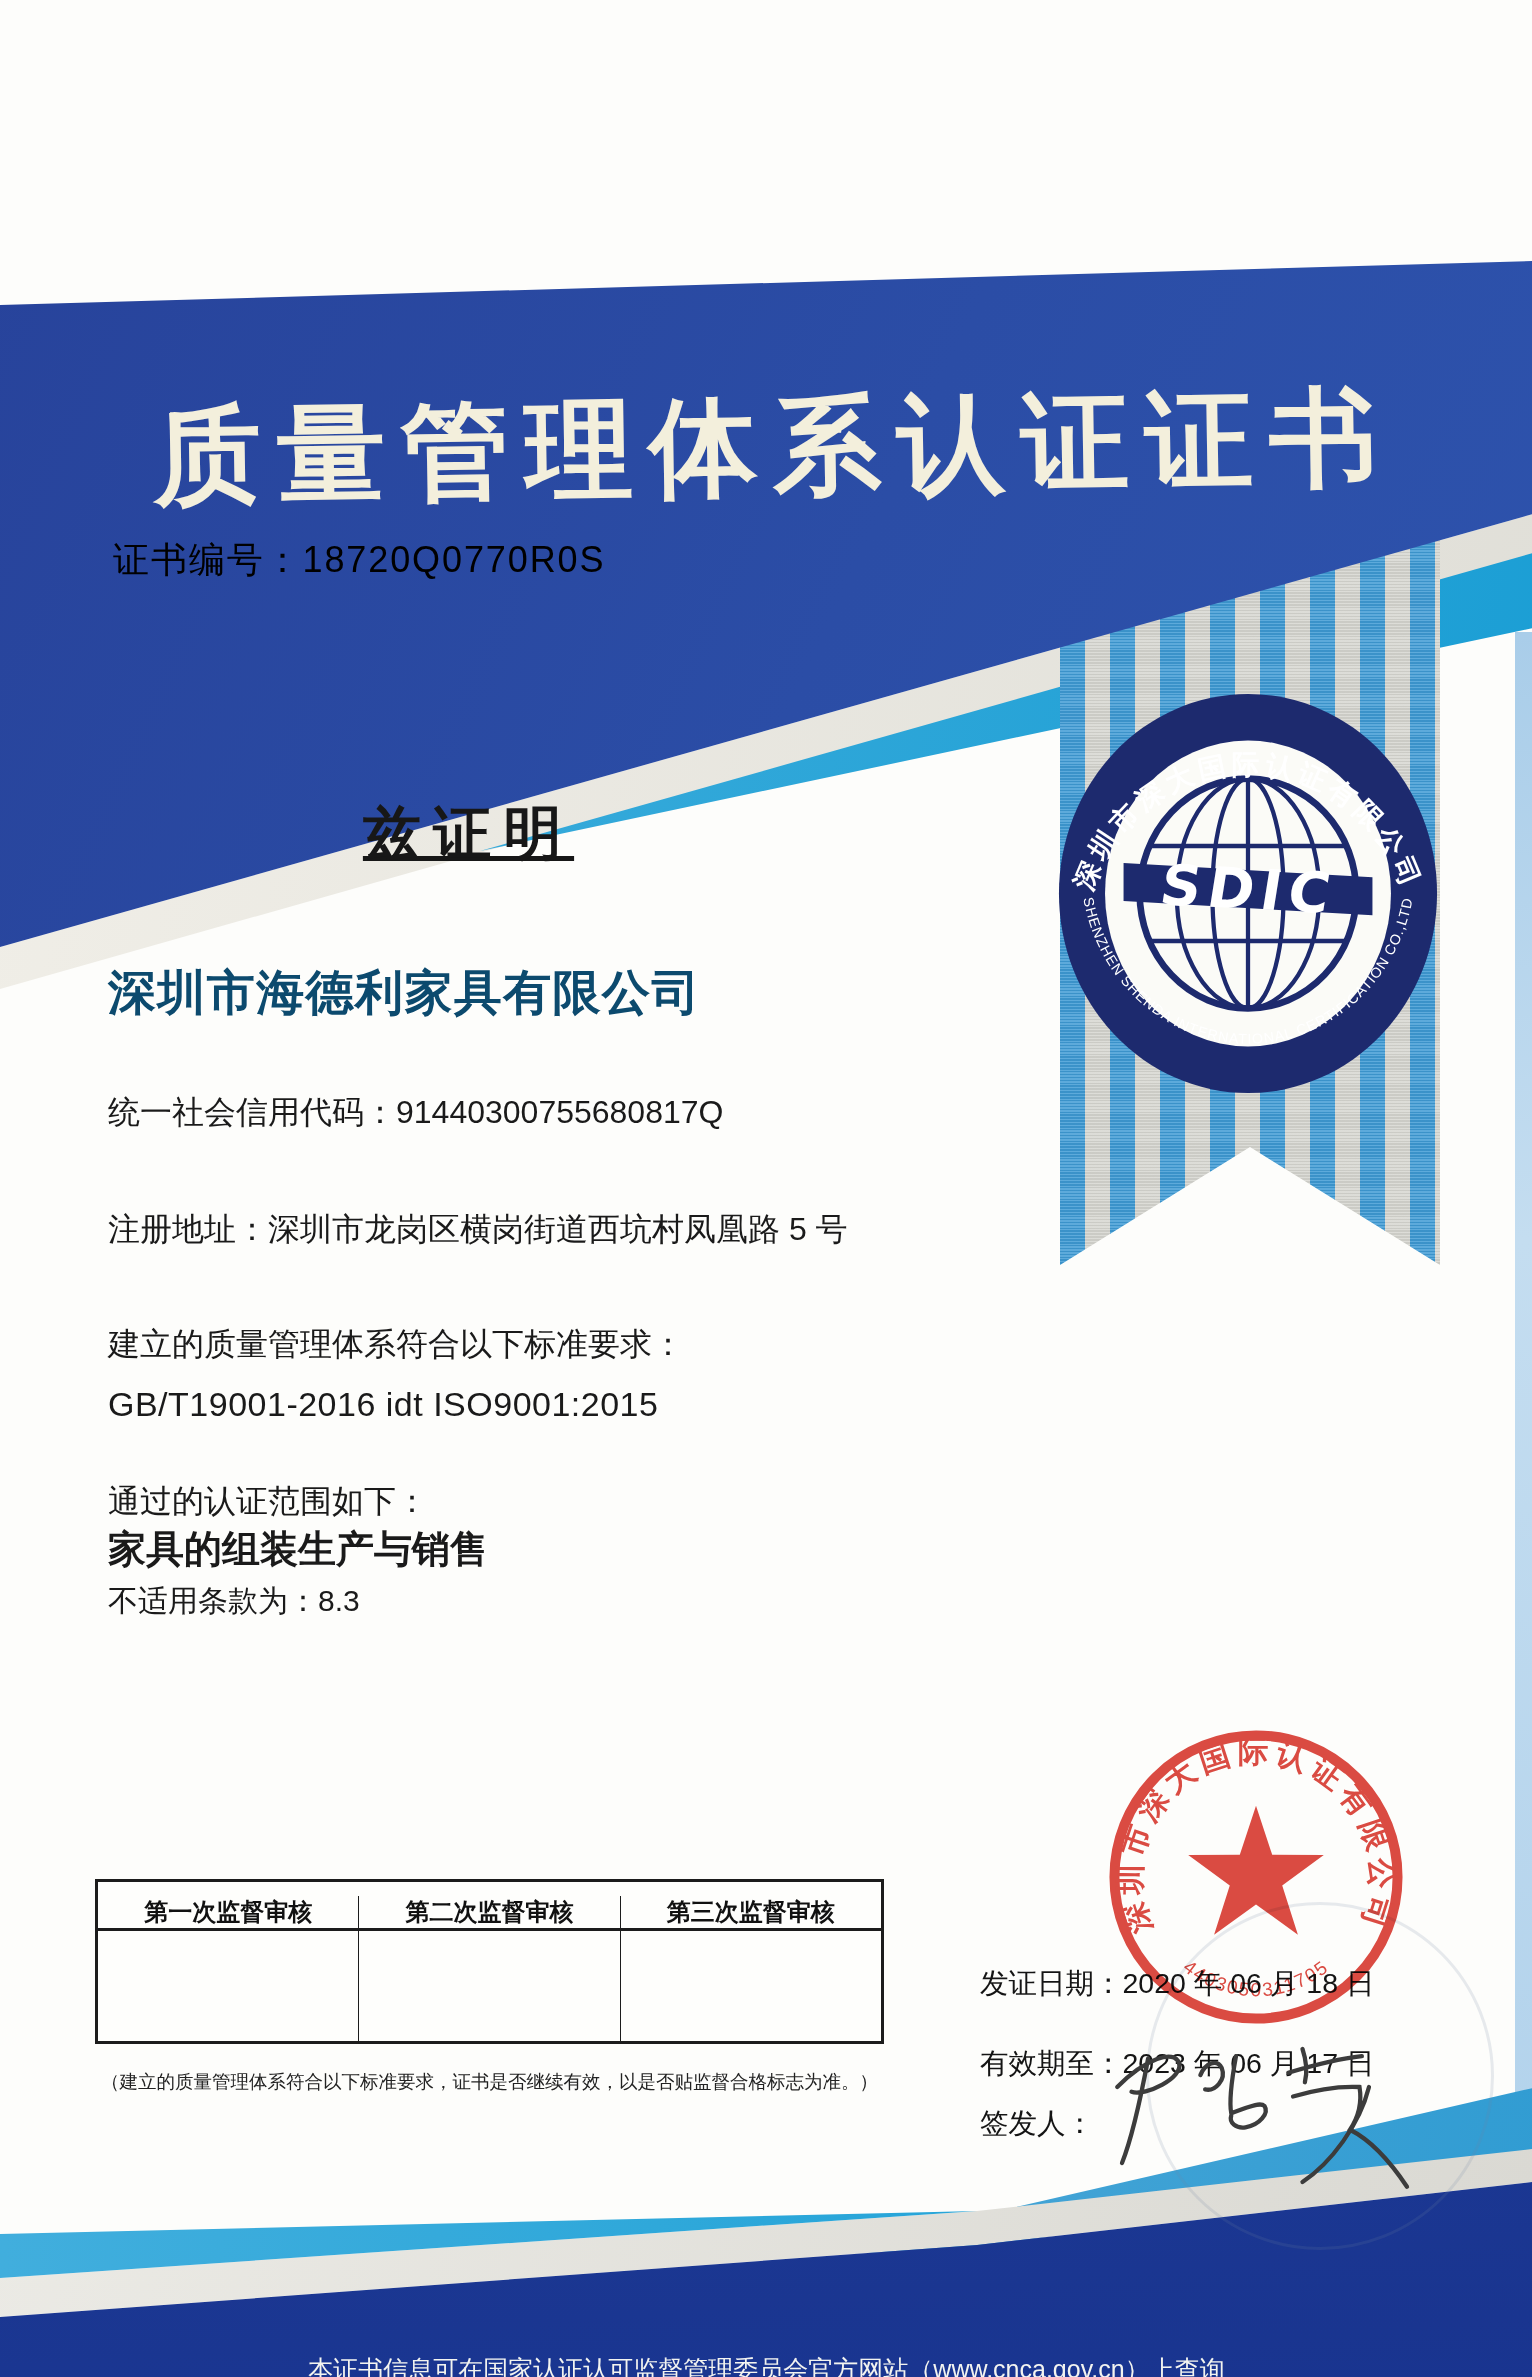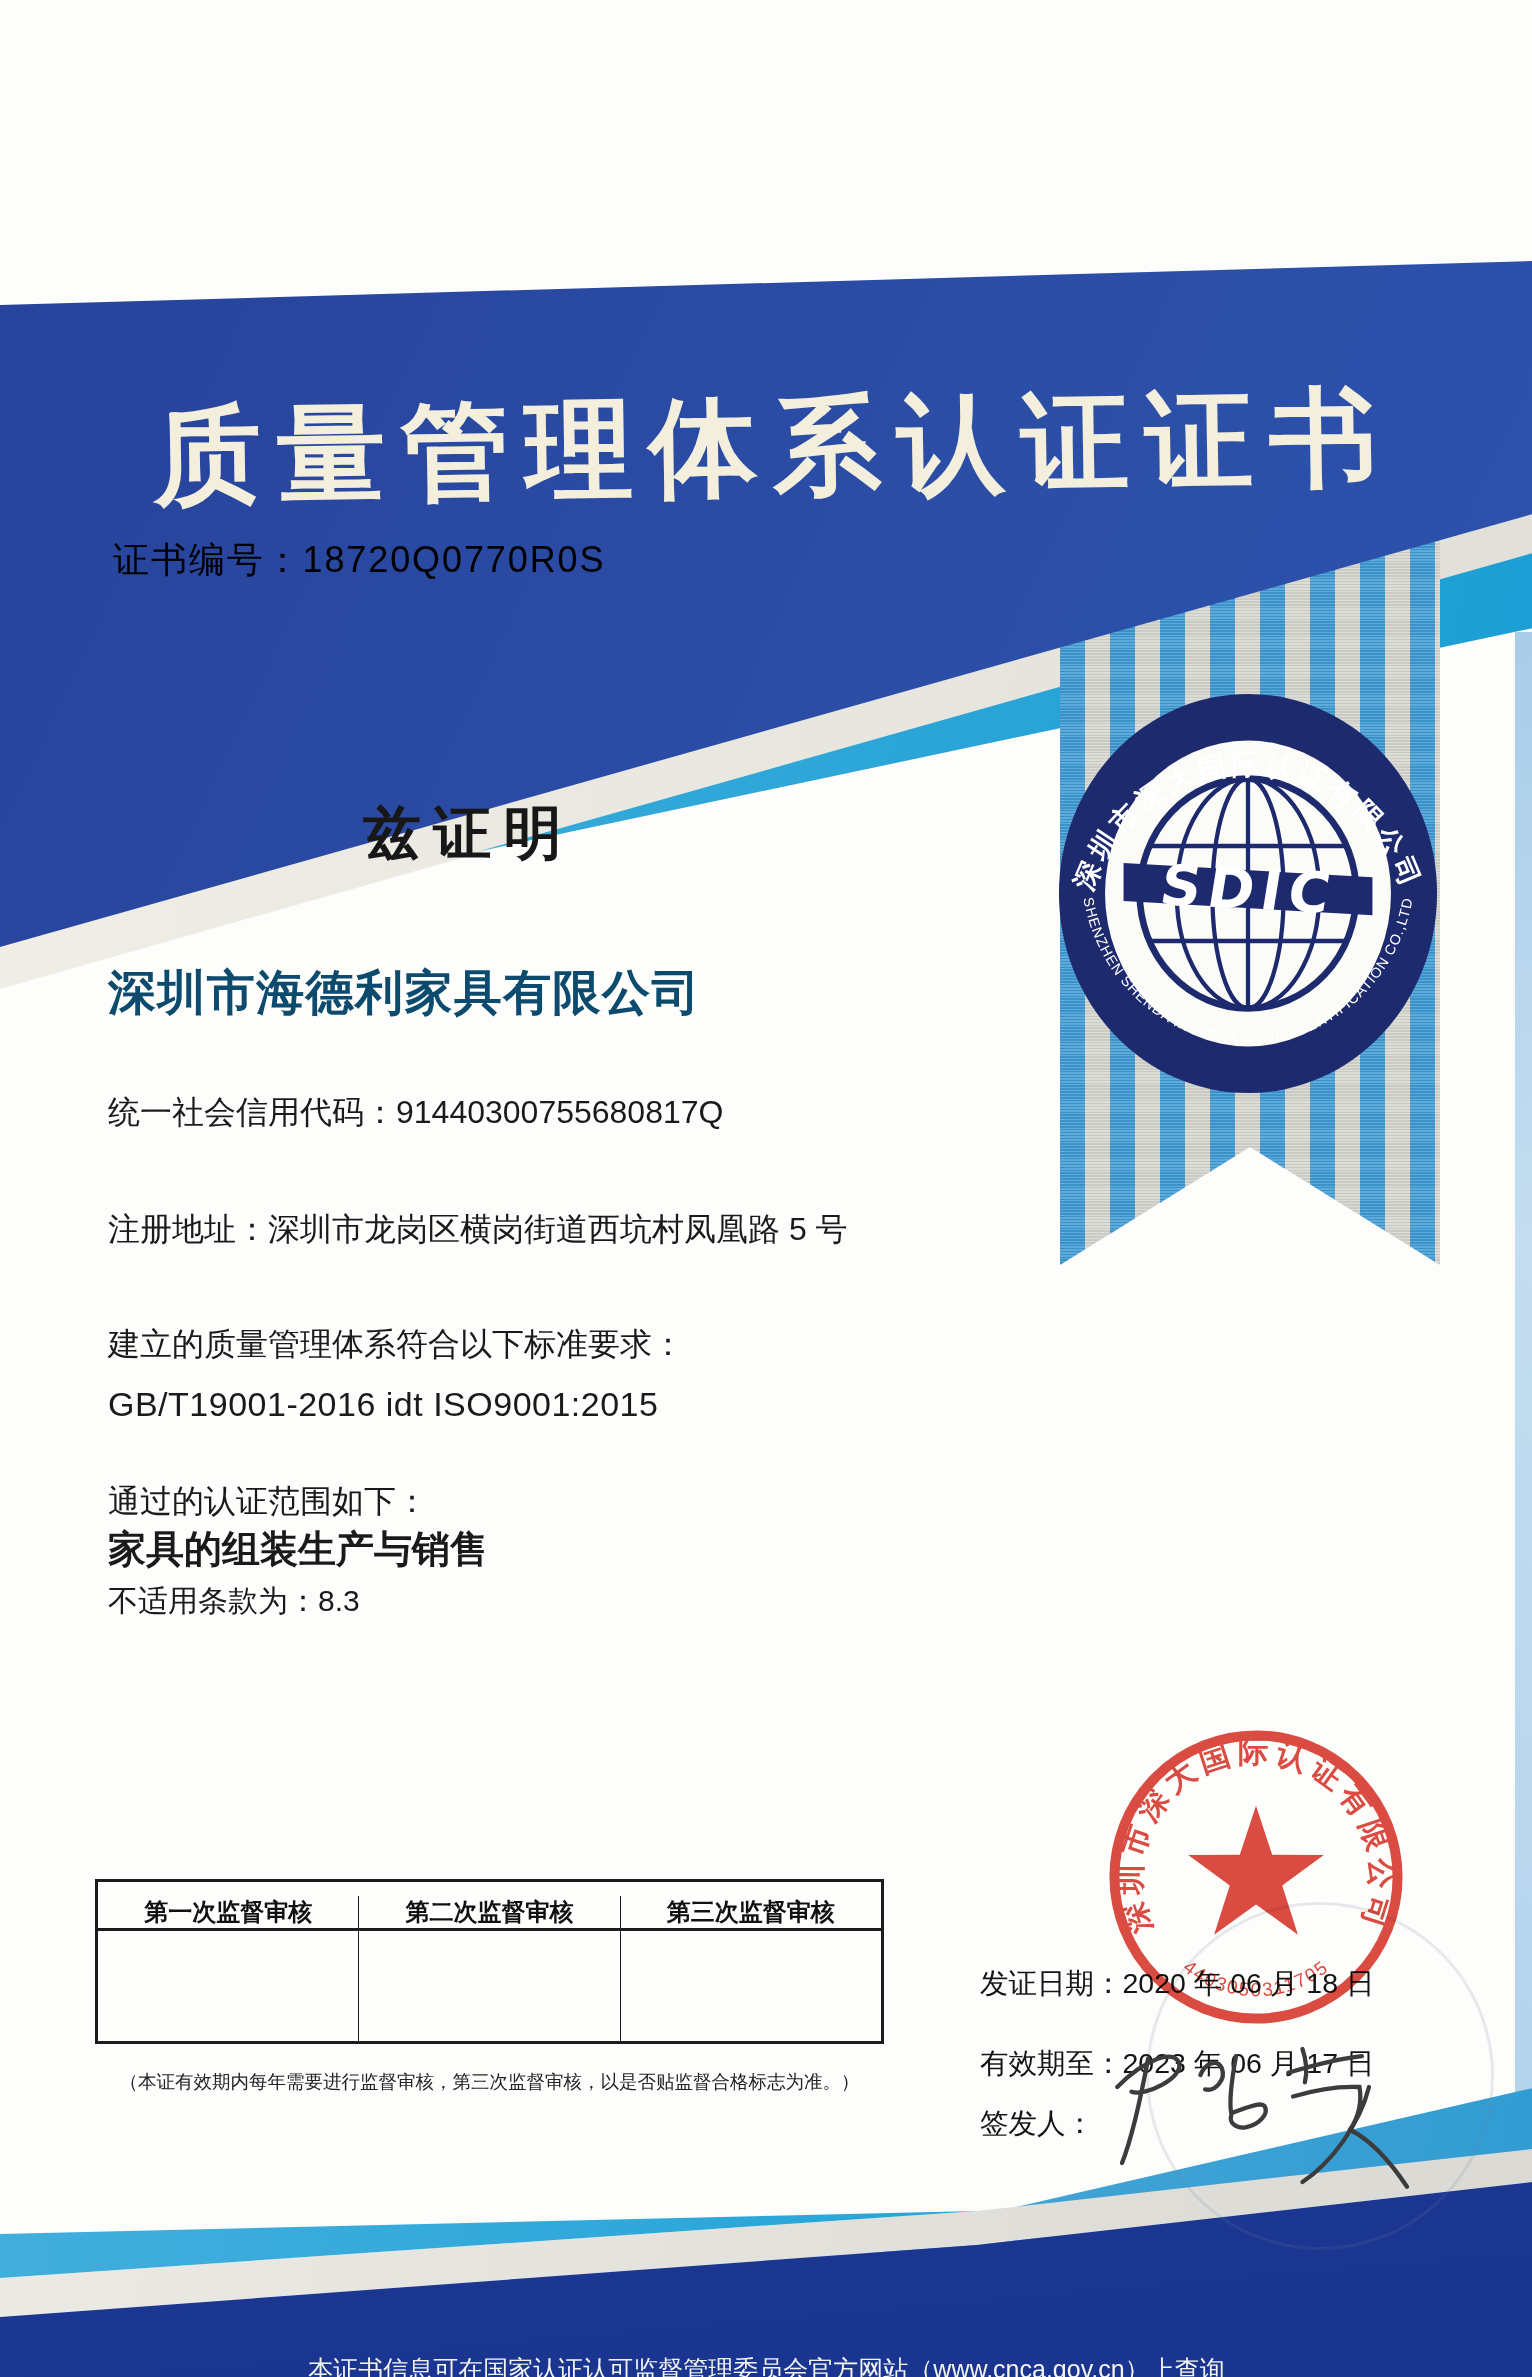--- a/index.html
+++ b/index.html
@@ -40,21 +40,21 @@
     position:absolute;left:1060px;top:504px;width:380px;height:761px;z-index:3;
     background-image:
       repeating-linear-gradient(180deg,rgba(255,255,255,0.16) 0 1.4px,rgba(0,0,0,0.05) 1.4px 2.9px),
       repeating-linear-gradient(90deg,#3e9ad4 0 25px,#d6d6d0 25px 50px);
     clip-path:polygon(0 0,100% 0,100% 100%,50% 84.5%,0 100%);
   }
   .badge{position:absolute;left:1058px;top:690px;z-index:5;}
 
   
   .txt{position:absolute;left:108px;z-index:6;white-space:nowrap;}
-  .statement{left:107px;top:795px;width:723px;text-align:center;font-size:58px;font-weight:bold;letter-spacing:12.4px;color:#171717;}
+  .statement{left:107px;top:795px;width:723px;text-align:center;font-size:58px;font-weight:bold;letter-spacing:12.4px;color:#171717;text-decoration:underline;}
   .company{top:961px;font-size:48px;font-weight:bold;letter-spacing:1.4px;color:#0c4a6e;}
   .credit{top:1091px;font-size:32px;}
   .address{top:1208px;font-size:32px;}
   .std-intro{top:1323px;font-size:32px;}
   .std{top:1374px;font-size:34px;letter-spacing:0.5px;margin-top:11px;}
   .scope-intro{top:1480px;font-size:32px;}
   .scope{top:1524px;font-size:38px;font-weight:bold;}
   .exclusion{top:1581px;font-size:30px;}
 
   
@@ -169,21 +169,21 @@
       <div class="audit-cell">第一次监督审核</div>
       <div class="audit-cell">第二次监督审核</div>
       <div class="audit-cell">第三次监督审核</div>
     </div>
     <div class="audit-body">
       <div class="audit-cell"></div>
       <div class="audit-cell"></div>
       <div class="audit-cell"></div>
     </div>
   </div>
-  <div class="audit-note">（本证有效期内每年需要进行监督审核，第三次监督审核，以是否贴监督合格标志为准。）</div>
+  <div class="audit-note">（建立的质量管理体系符合以下标准要求，证书是否继续有效，以是否贴监督合格标志为准。）</div>
 
   <div class="date-row issue-row"><span>发证日期：</span><span>2020 年 06 月 18 日</span></div>
   <div class="date-row valid-row"><span>有效期至：</span><span>2023 年 06 月 17 日</span></div>
   <div class="date-row signer-row"><span>签发人：</span></div>
 
   <svg class="signature" width="342" height="171" viewBox="0 0 720 360">
     <g fill="none" stroke="#3c3c3c" stroke-width="9" stroke-linecap="round">
       <path d="M30,120 C90,60 150,40 160,70 C170,100 90,140 60,130 M95,60 C80,140 60,230 40,280"></path>
       <path d="M205,95 C215,70 240,60 250,80 C260,105 235,130 215,125 M280,55 C270,110 265,150 270,175 C300,165 330,150 340,160 C350,175 330,200 300,205 C280,208 265,195 270,180"></path>
       <path d="M420,40 C430,70 430,90 425,110 M390,90 C440,75 500,60 545,55 M400,140 C450,125 500,118 540,120 C545,150 540,180 520,210 C560,230 600,270 640,330 M560,120 C540,200 480,280 420,320"></path>

